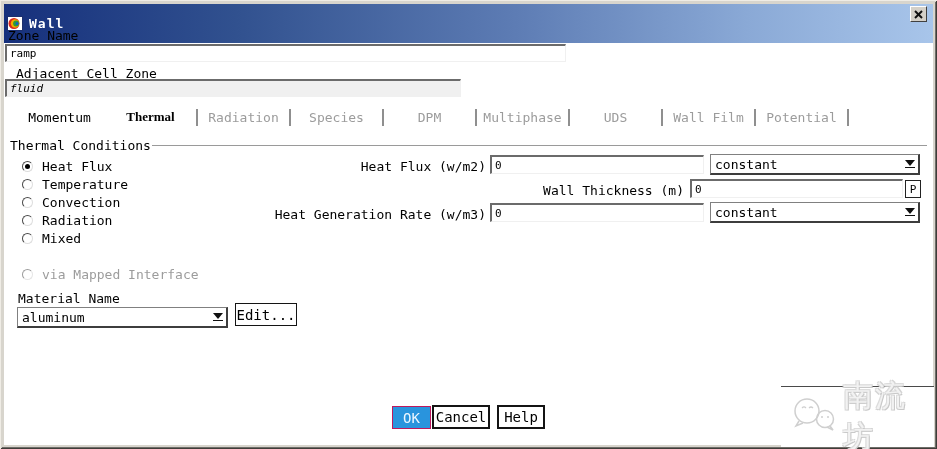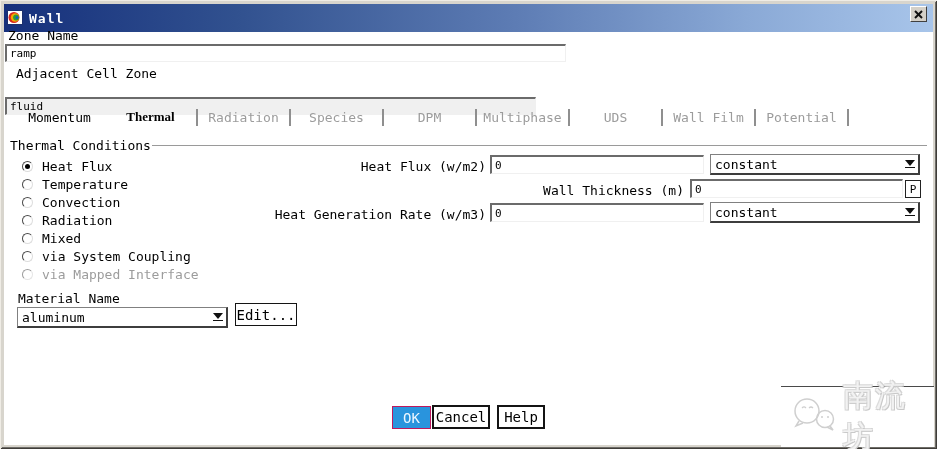--- a/index.html
+++ b/index.html
@@ -10,21 +10,21 @@
     font-size:13px;color:#000;overflow:hidden;
     box-shadow:
       inset 1px 1px 0 0 #efece5,
       inset -1px -1px 0 0 #3f3d39,
       inset 2px 2px 0 0 #d8d5cd,
       inset -2px -2px 0 0 #6f6d68,
       inset 4px 4px 0 0 #d8d5cd,
       inset -4px -4px 0 0 #d8d5cd;
   }
   .titlebar{
-    position:absolute;left:4px;top:4px;right:4px;height:28px;
+    position:absolute;left:4px;top:4px;right:4px;height:39px;
     background:linear-gradient(90deg,#16307c 0%,#31518f 25%,#5d7cb4 55%,#8aa9d6 80%,#a8c5ea 100%);
     display:flex;align-items:center;padding-left:3px;
   }
   .app-icon{width:16px;height:16px;display:inline-block;flex:0 0 16px;}
   .win-title{color:#ffffff;font-weight:bold;margin-left:6px;letter-spacing:1px;}
   .close-btn{
     position:absolute;right:6px;top:2px;width:17px;height:16px;
     background:#d4d0c8;border:1px solid;border-color:#ffffff #404040 #404040 #ffffff;
     display:flex;align-items:center;justify-content:center;padding:0;cursor:pointer;
   }
@@ -109,21 +109,21 @@
           <line x1="8" y1="1" x2="1" y2="8" stroke="#111" stroke-width="2"></line>
         </svg>
       </span>
     </button>
   </div>
 
   <div class="lbl" style="left:8px;top:28px;">Zone Name</div>
   <input class="sunken" style="left: 5px; top: 44px; width: 561px; height: 18px;" value="ramp">
 
   <div class="lbl" style="left:16px;top:66px;">Adjacent Cell Zone</div>
-  <input class="sunken readonly" style="left: 5px; top: 97px; width: 531px; height: 18px;" readonly="" value="fluid">
+  <input class="sunken readonly" style="left: 5px; top: 79px; width: 456px; height: 18px; font-style: italic;" readonly="" value="fluid">
 
   <div class="tabbar">
     <div class="tab">Momentum</div>
     <div class="tab active">Thermal</div>
     <span class="tabsep"></span>
     <div class="tab disabled">Radiation</div>
     <span class="tabsep"></span>
     <div class="tab disabled">Species</div>
     <span class="tabsep"></span>
     <div class="tab disabled">DPM</div>
@@ -153,24 +153,20 @@
     <span class="radio"></span>
     <span class="rlabel">Convection</span>
   </div>
   <div class="radio-row" style="top:211px;">
     <span class="radio"></span>
     <span class="rlabel">Radiation</span>
   </div>
   <div class="radio-row" style="top:229px;">
     <span class="radio"></span>
     <span class="rlabel">Mixed</span>
-  </div>
-  <div class="radio-row" style="top:247px;">
-    <span class="radio"></span>
-    <span class="rlabel">via System Coupling</span>
   </div>
   <div class="radio-row" style="top:265px;">
     <span class="radio disabled"></span>
     <span class="rlabel disabled">via Mapped Interface</span>
   </div>
 
   <div class="lbl" style="right:451px;top:159px;">Heat Flux (w/m2)</div>
   <input class="sunken" style="left: 490px; top: 155px; width: 214px; height: 19px;" value="0">
   <div class="combo" style="left:710px;top:154px;width:210px;height:21px;">
     <span class="val">constant</span>

